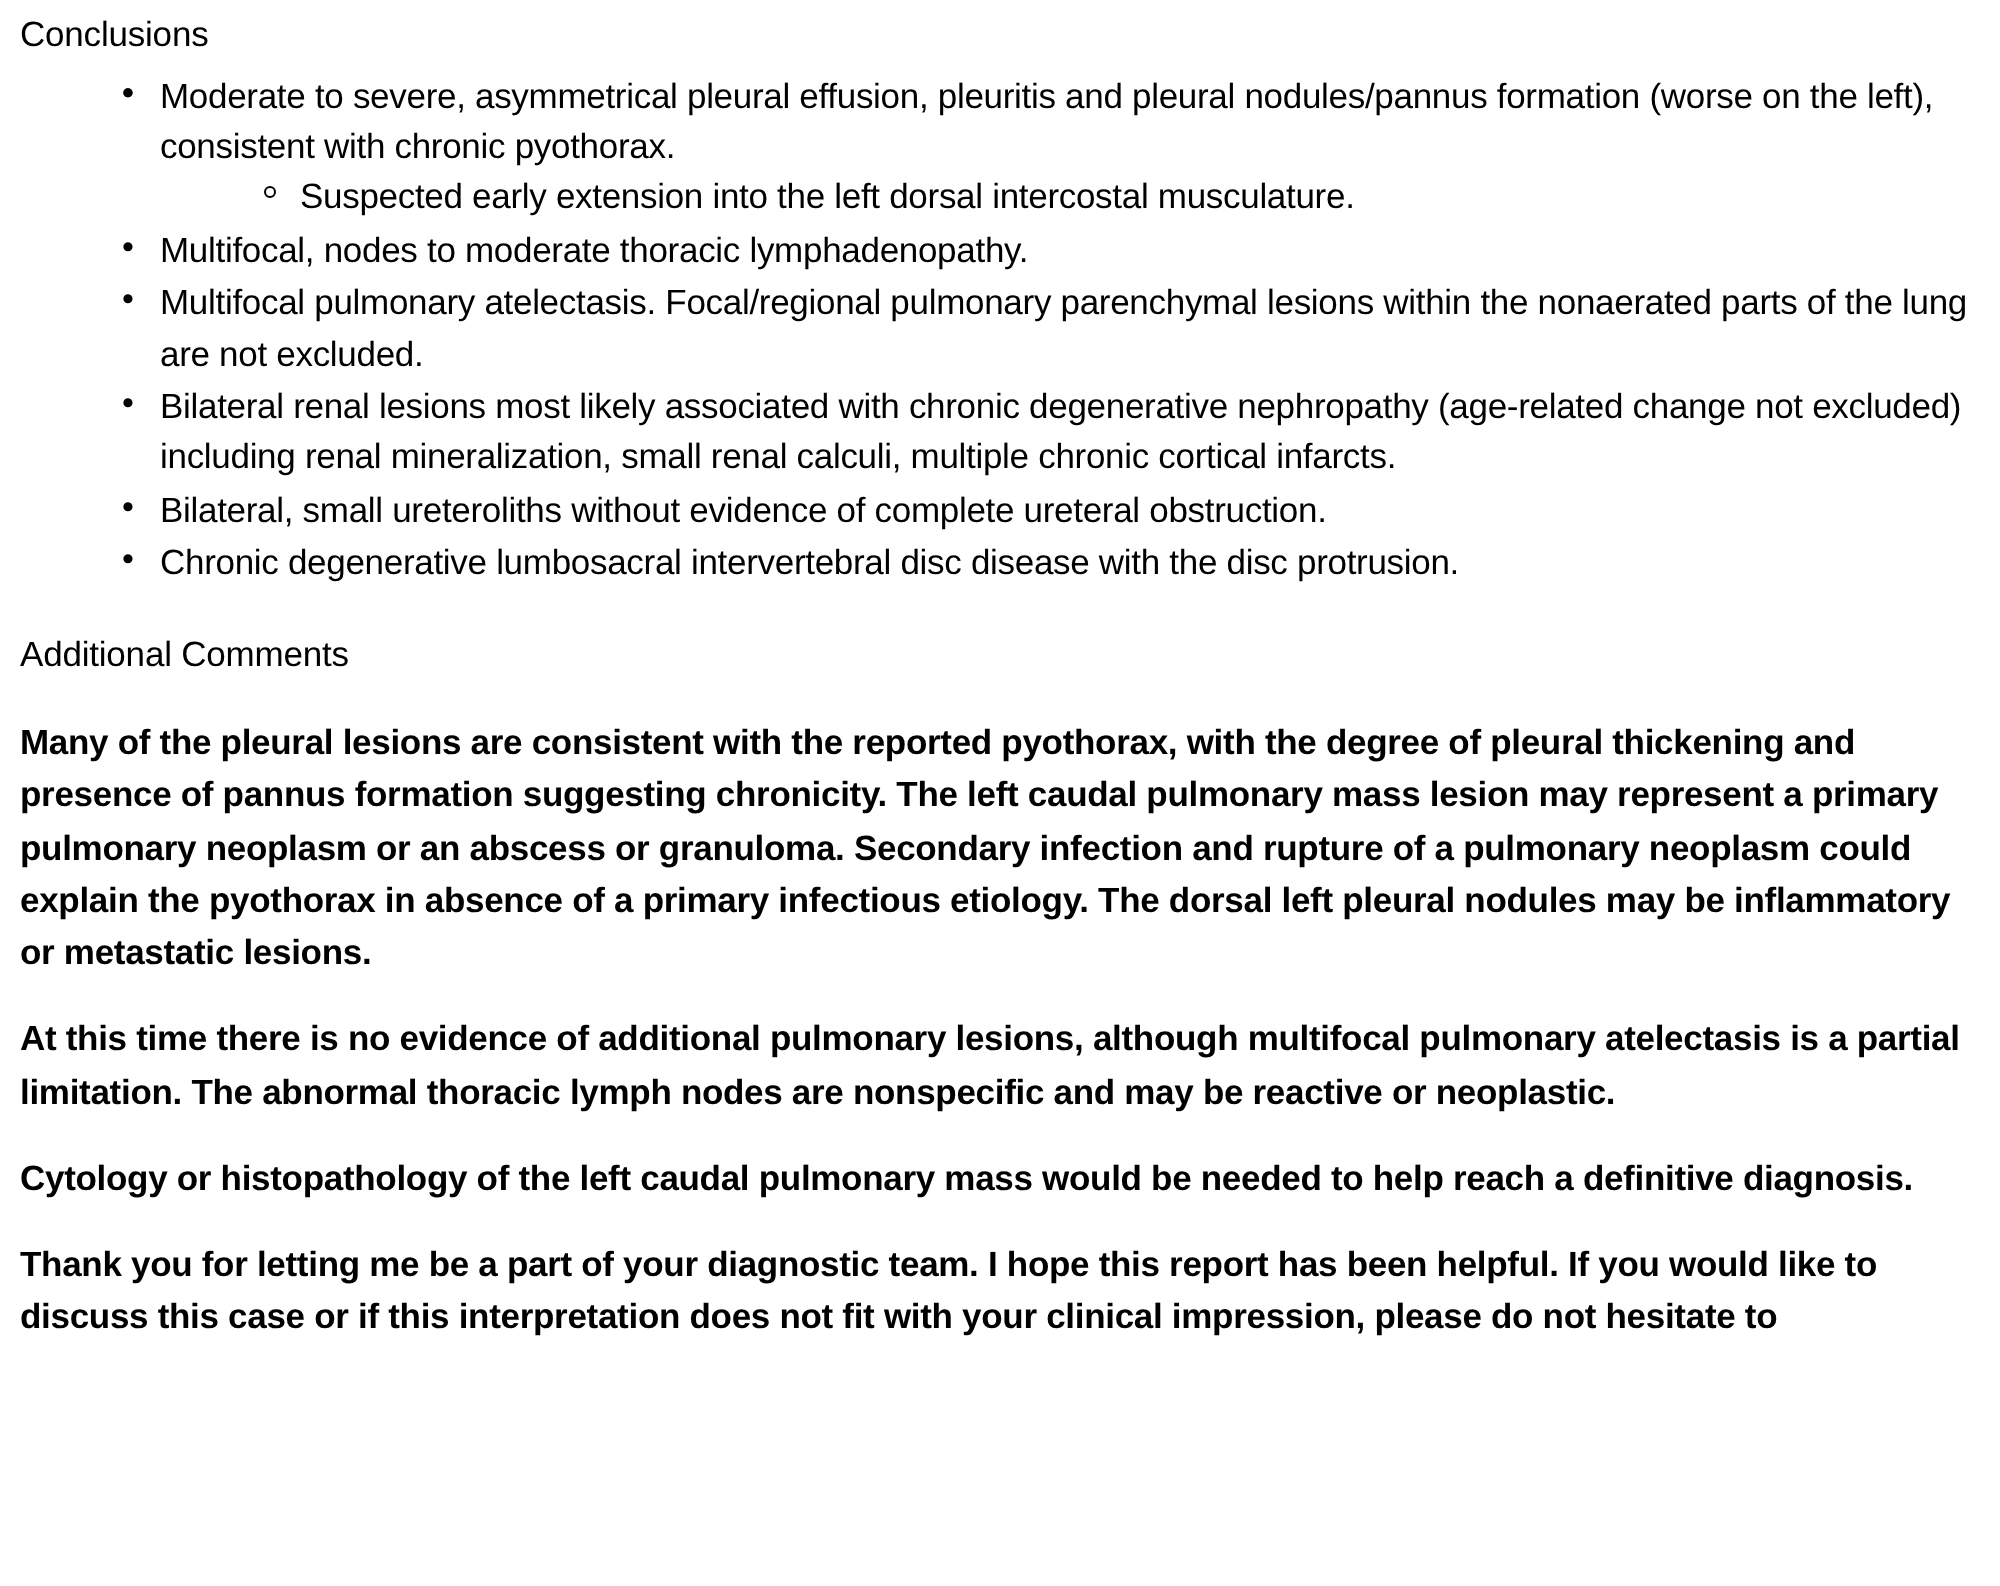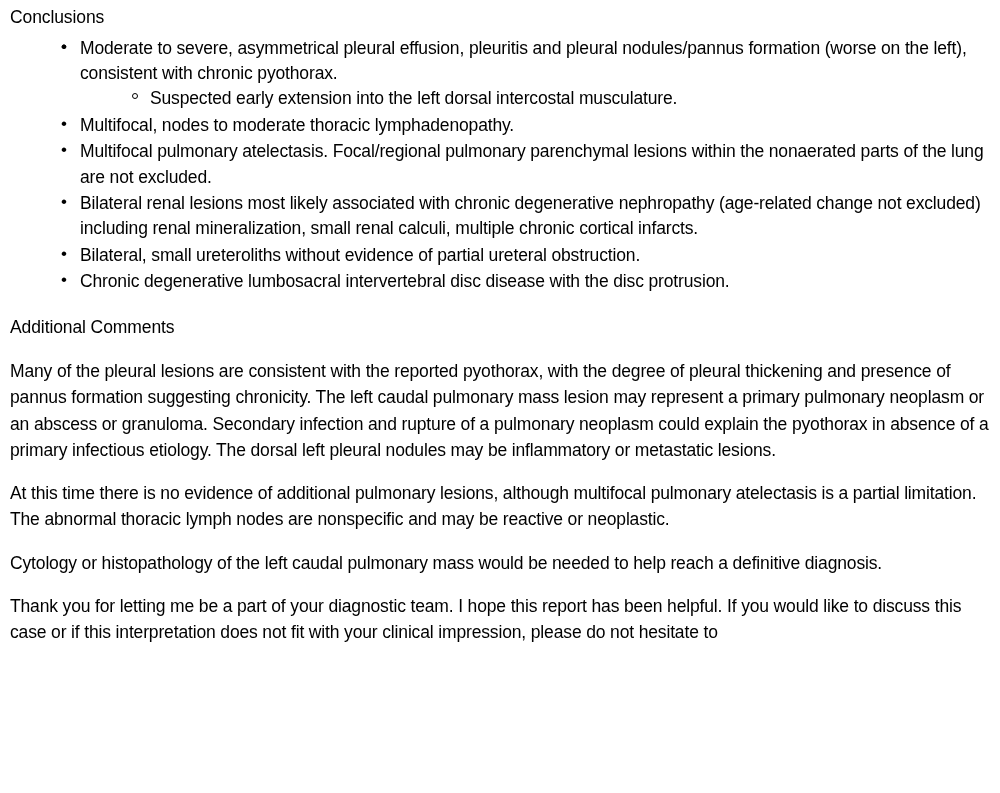--- a/index.html
+++ b/index.html
@@ -73,20 +73,21 @@
     border: 1.4px solid #000;
     border-radius: 50%;
     box-sizing: border-box;
   }
   p.para {
     font-size: 17.5px;
     line-height: 1.5;
     margin: 0 0 17px 0;
     letter-spacing: -0.15px;
     max-width: 990px;
+    font-weight: bold;
   }
   p.para.last {
     margin-bottom: 0;
   }
   .comments-block {
     margin-top: 18px;
   }
 </style>
 </head>
 <body>
@@ -122,21 +123,21 @@
       <span>Multifocal pulmonary atelectasis. Focal/regional pulmonary parenchymal lesions within the nonaerated parts of the lung are not excluded.</span>
     </li>
 
     <li>
       <span class="bullet-mark">•</span>
       <span>Bilateral renal lesions most likely associated with chronic degenerative nephropathy (age-related change not excluded) including renal mineralization, small renal calculi, multiple chronic cortical infarcts.</span>
     </li>
 
     <li>
       <span class="bullet-mark">•</span>
-      <span>Bilateral, small ureteroliths without evidence of partial ureteral obstruction.</span>
+      <span>Bilateral, small ureteroliths without evidence of complete ureteral obstruction.</span>
     </li>
 
     <li>
       <span class="bullet-mark">•</span>
       <span>Chronic degenerative lumbosacral intervertebral disc disease with the disc protrusion.</span>
     </li>
 
   </ul>
 
   <h2 class="section-heading heading-gap">Additional Comments</h2>

